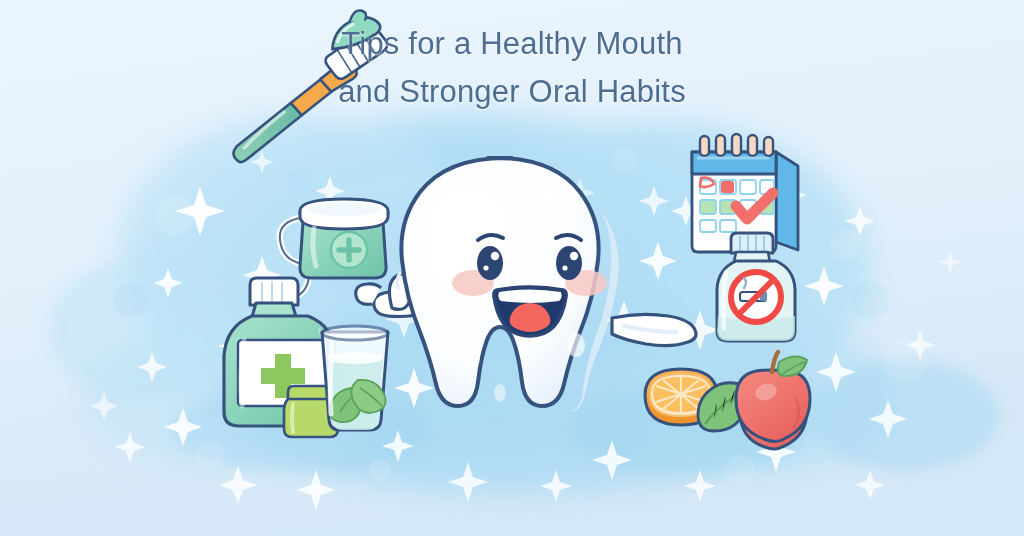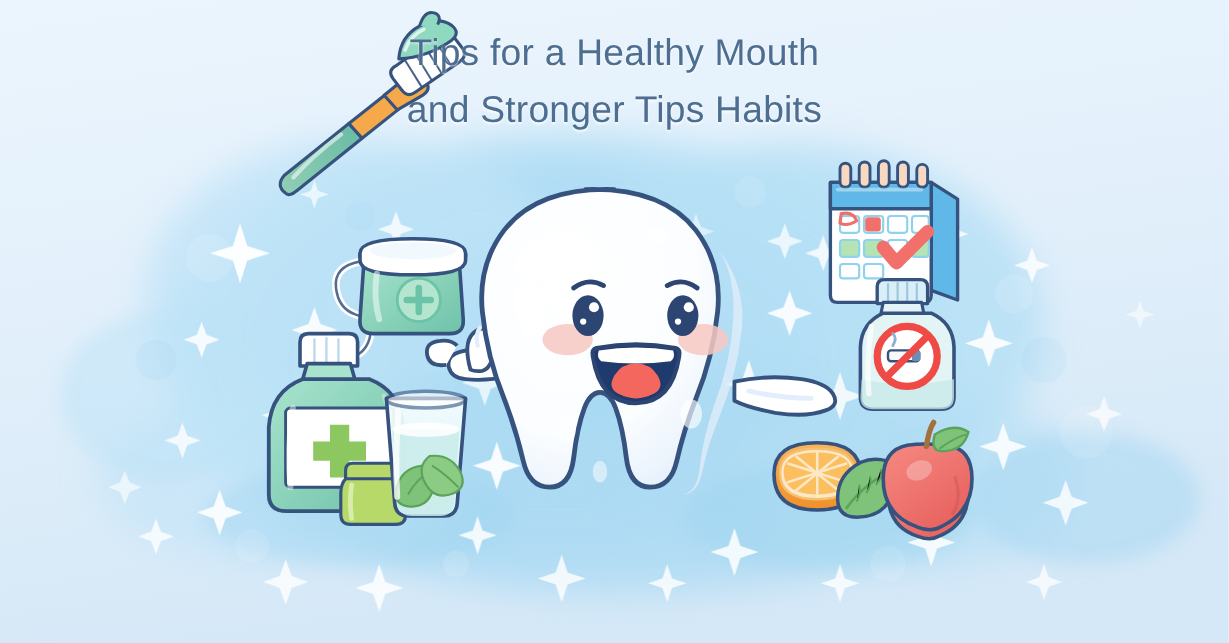--- a/index.html
+++ b/index.html
@@ -428,16 +428,16 @@
 
         <path d="M499 292 q31 -5 62 0 q2 6 -2 9 q-29 4 -58 0 q-4 -3 -2 -9 Z" fill="#ffffff"></path>
 
         <path d="M512 313 q6 -10 18 -10 q12 0 18 10 q6 10 -3 15 q-15 8 -30 0 q-9 -5 -3 -15 Z" fill="#f4675f"></path>
       </g>
     </g>
   </svg>
 
   <div id="title-block">
     <span class="title-line">Tips for a Healthy Mouth</span>
-    <span class="title-line">and Stronger Tips Habits</span>
+    <span class="title-line">and Stronger Oral Habits</span>
   </div>
 
 </div>
 
 </body></html>

